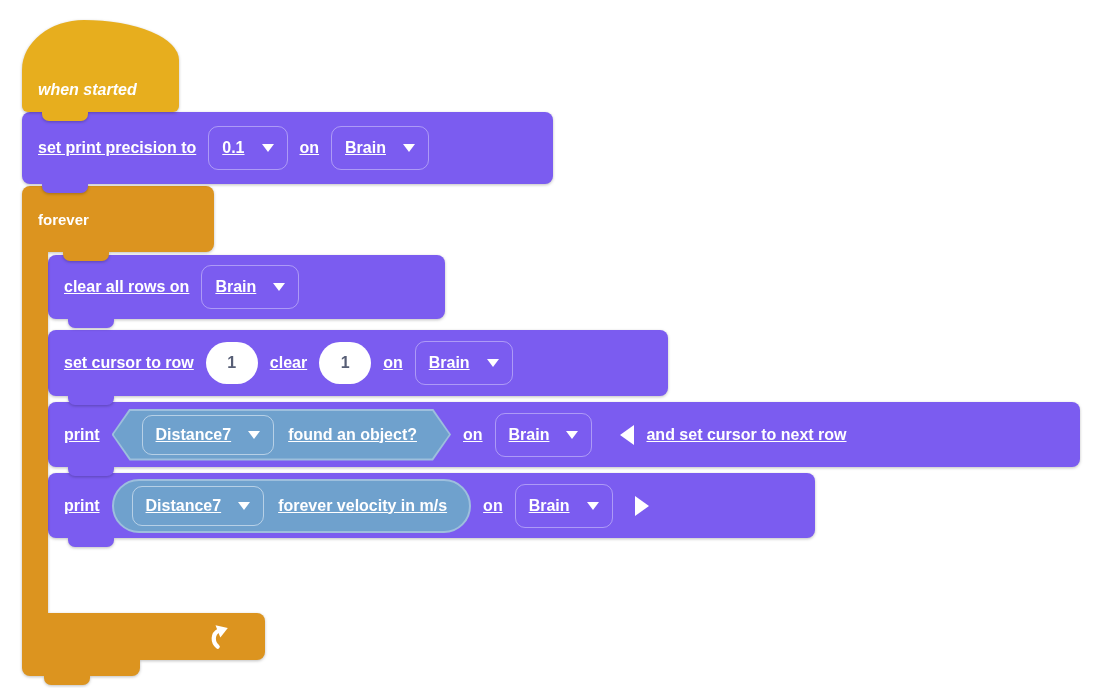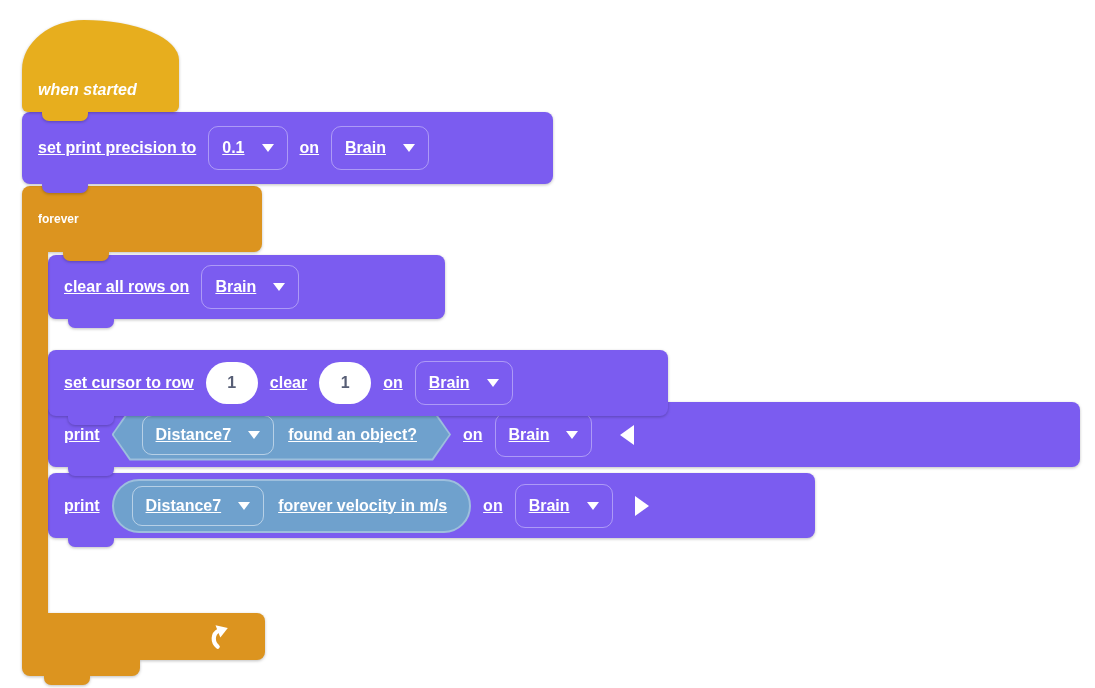--- a/index.html
+++ b/index.html
@@ -91,24 +91,24 @@
   .tri-right {
     width:0; height:0; border-top:10px solid transparent;
     border-bottom:10px solid transparent; border-left:14px solid #fff;
     cursor:pointer;
   }
 
   
   .fv { position:absolute; inset:0; filter:drop-shadow(0 1px 1.5px rgba(0,0,0,0.25)); }
   .fv > div { position:absolute; background:var(--control-orange,#DC941F); box-sizing:border-box; }
   .fv-arm-top {
-    left:22px; top:186px; width:240px; height:66px;
+    left:22px; top:186px; width:192px; height:66px;
     border-radius:8px 8px 8px 2px;
     display:flex; align-items:center; padding:0 16px;
-    color:#fff; font-size:12px;
+    color:#fff; font-size:15px;
   }
   .fv-arm-top .bump { left:41px; }
   .fv-spine { left:22px; top:230px; width:26px; height:430px; }
   .fv-arm-bottom {
     left:22px; top:613px; width:243px; height:47px;
     border-radius:2px 8px 8px 2px;
     display:flex; align-items:center;
   }
   .fv-arm-bottom svg { margin-left:186px; }
   .fv-foot {
@@ -164,21 +164,21 @@
 
   <div class="blk purple z7" style="left:48px; top:255px; width:397px; height:64px;">
     <span>clear all rows on</span>
     <span class="dd">
       <span>Brain</span>
       <i class="caret"></i>
     </span>
     <i class="bump"></i>
   </div>
 
-  <div class="blk purple z6" style="left:48px; top:330px; width:620px; height:66px;margin-top:20px;">
+  <div class="blk purple z6" style="left:48px; top:330px; width:620px; height:66px;">
     <span>set cursor to row</span>
     <span class="pill">1</span>
     <span>clear</span>
     <span class="pill">1</span>
     <span>on</span>
     <span class="dd">
       <span>Brain</span>
       <i class="caret"></i>
     </span>
     <i class="bump"></i>
@@ -192,20 +192,21 @@
         <i class="caret"></i>
       </span>
       <span>found an object?</span>
     </span>
     <span>on</span>
     <span class="dd">
       <span>Brain</span>
       <i class="caret"></i>
     </span>
     <i class="tri-left" style="margin-left:16px"></i>
+    <span>and set cursor to next row</span>
     <i class="bump"></i>
   </div>
 
   <div class="blk purple z4" style="left:48px; top:473px; width:767px; height:65px;">
     <span>print</span>
     <span class="rep">
       <span class="dd blue">
         <span>Distance7</span>
         <i class="caret"></i>
       </span>

